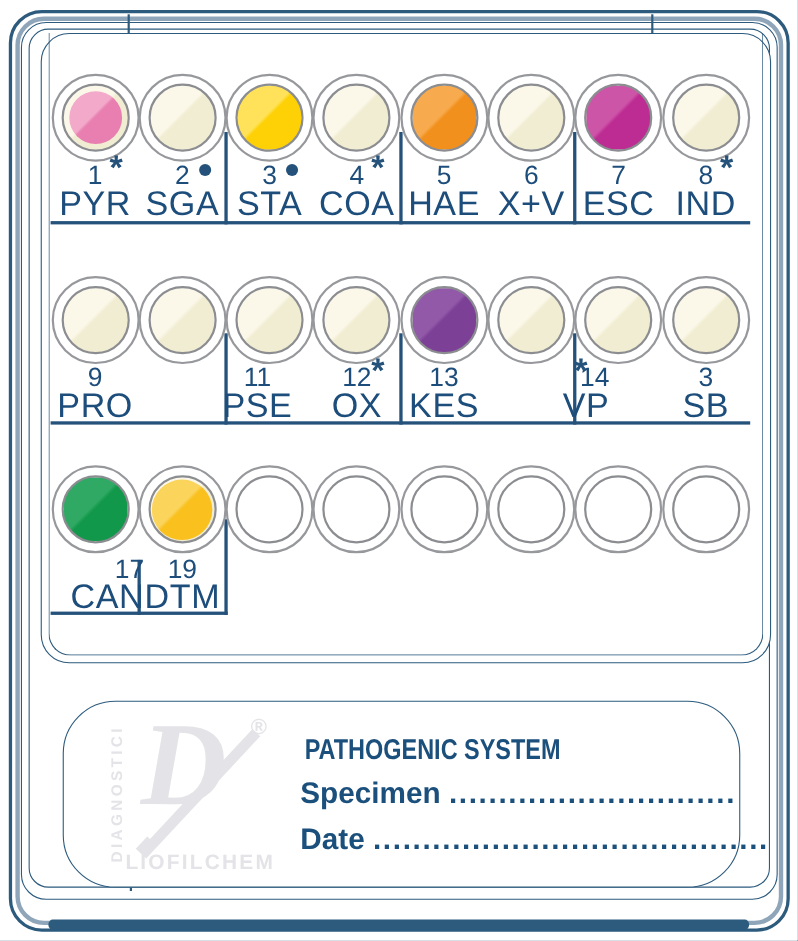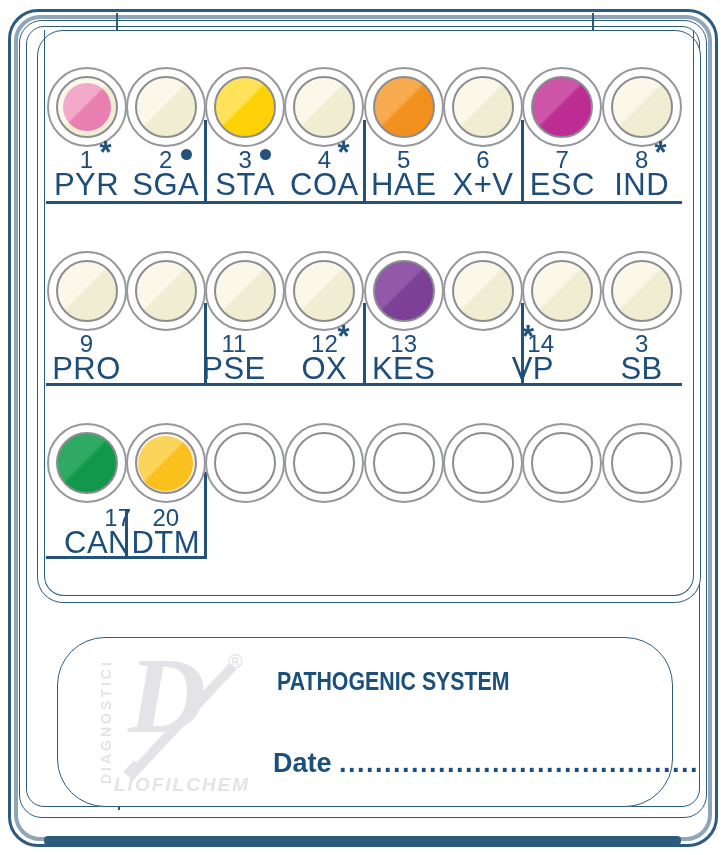--- a/index.html
+++ b/index.html
@@ -51,21 +51,21 @@
   
   .logo{left:98px;top:650px;width:158px;height:150px;color:#e4e4e8;}
   .logo *{position:absolute;}
   .logo-vert{left:0px;top:2px;height:132px;writing-mode:vertical-rl;transform:rotate(180deg);
              font-size:14px;font-weight:bold;letter-spacing:3px;}
   .logo-d{left:30px;top:-16px;font-size:108px;font-weight:bold;font-style:italic;
           font-family:"Liberation Serif",serif;}
   .logo-slash{left:6px;top:64px;width:152px;height:13px;background:#e4e4e8;transform:rotate(-47deg);}
   .logo-gap{left:12px;top:52px;width:152px;height:6px;background:#fff;transform:rotate(-47deg);}
   .logo-reg{left:130px;top:0px;font-size:20px;font-weight:bold;}
-  .logo-name{left:16px;top:124px;font-size:19px;font-weight:bold;letter-spacing:2px;font-style:italic;}
+  .logo-name{left:16px;top:124px;font-size:19px;font-weight:bold;letter-spacing:2px;}
 </style>
 </head>
 <body>
 
 <div id="canvas">
 
   <div class="abs frame1"></div>
   <div class="abs frame2"></div>
   <div class="abs frame3"></div>
   <div class="abs frame4"></div>
@@ -204,21 +204,21 @@
       <div class="well-label" style="left: 41px; top: 506px; text-align: right;">
         <div class="num-line">17</div>
         <div class="code-line">CAN</div>
       </div>
       <div class="well" style="left: 125.8px; top: 423px;">
         <div class="well-inner" style="background: linear-gradient(135deg, rgb(251, 248, 234) 0%, rgb(251, 248, 234) 45%, rgb(241, 237, 210) 49%, rgb(241, 237, 210) 100%);">
           <div class="well-spot" style="height: 55px; width: 55px; background: linear-gradient(135deg, rgb(251, 212, 92) 0%, rgb(251, 212, 92) 45%, rgb(249, 192, 30) 49%, rgb(249, 192, 30) 100%);"></div>
         </div>
       </div>
       <div class="well-label" style="left: 120.8px; top: 506px;">
-        <div class="num-line">20</div>
+        <div class="num-line">19</div>
         <div class="code-line">DTM</div>
       </div>
       <div class="well" style="left: 205.1px; top: 423px;">
         <div class="well-inner" style="background: rgb(255, 255, 255);"></div>
       </div>
       <div class="well" style="left: 284.4px; top: 423px;">
         <div class="well-inner" style="background: rgb(255, 255, 255);"></div>
       </div>
       <div class="well" style="left: 363.7px; top: 423px;">
         <div class="well-inner" style="background: rgb(255, 255, 255);"></div>
@@ -239,18 +239,22 @@
   <div class="abs logo">
     <div class="logo-vert">DIAGNOSTICI</div>
     <div class="logo-slash"></div>
     <div class="logo-gap"></div>
     <div class="logo-d">D</div>
     <div class="logo-reg">®</div>
     <div class="logo-name">LIOFILCHEM</div>
   </div>
 
   <div class="abs card-title">PATHOGENIC SYSTEM</div>
+  <div class="abs card-line card-specimen">
+    <span>Specimen</span>
+    <span class="dots">.............................</span>
+  </div>
   <div class="abs card-line card-date">
     <span>Date</span>
     <span class="dots">........................................</span>
   </div>
 
 </div>
 
 </body></html>

